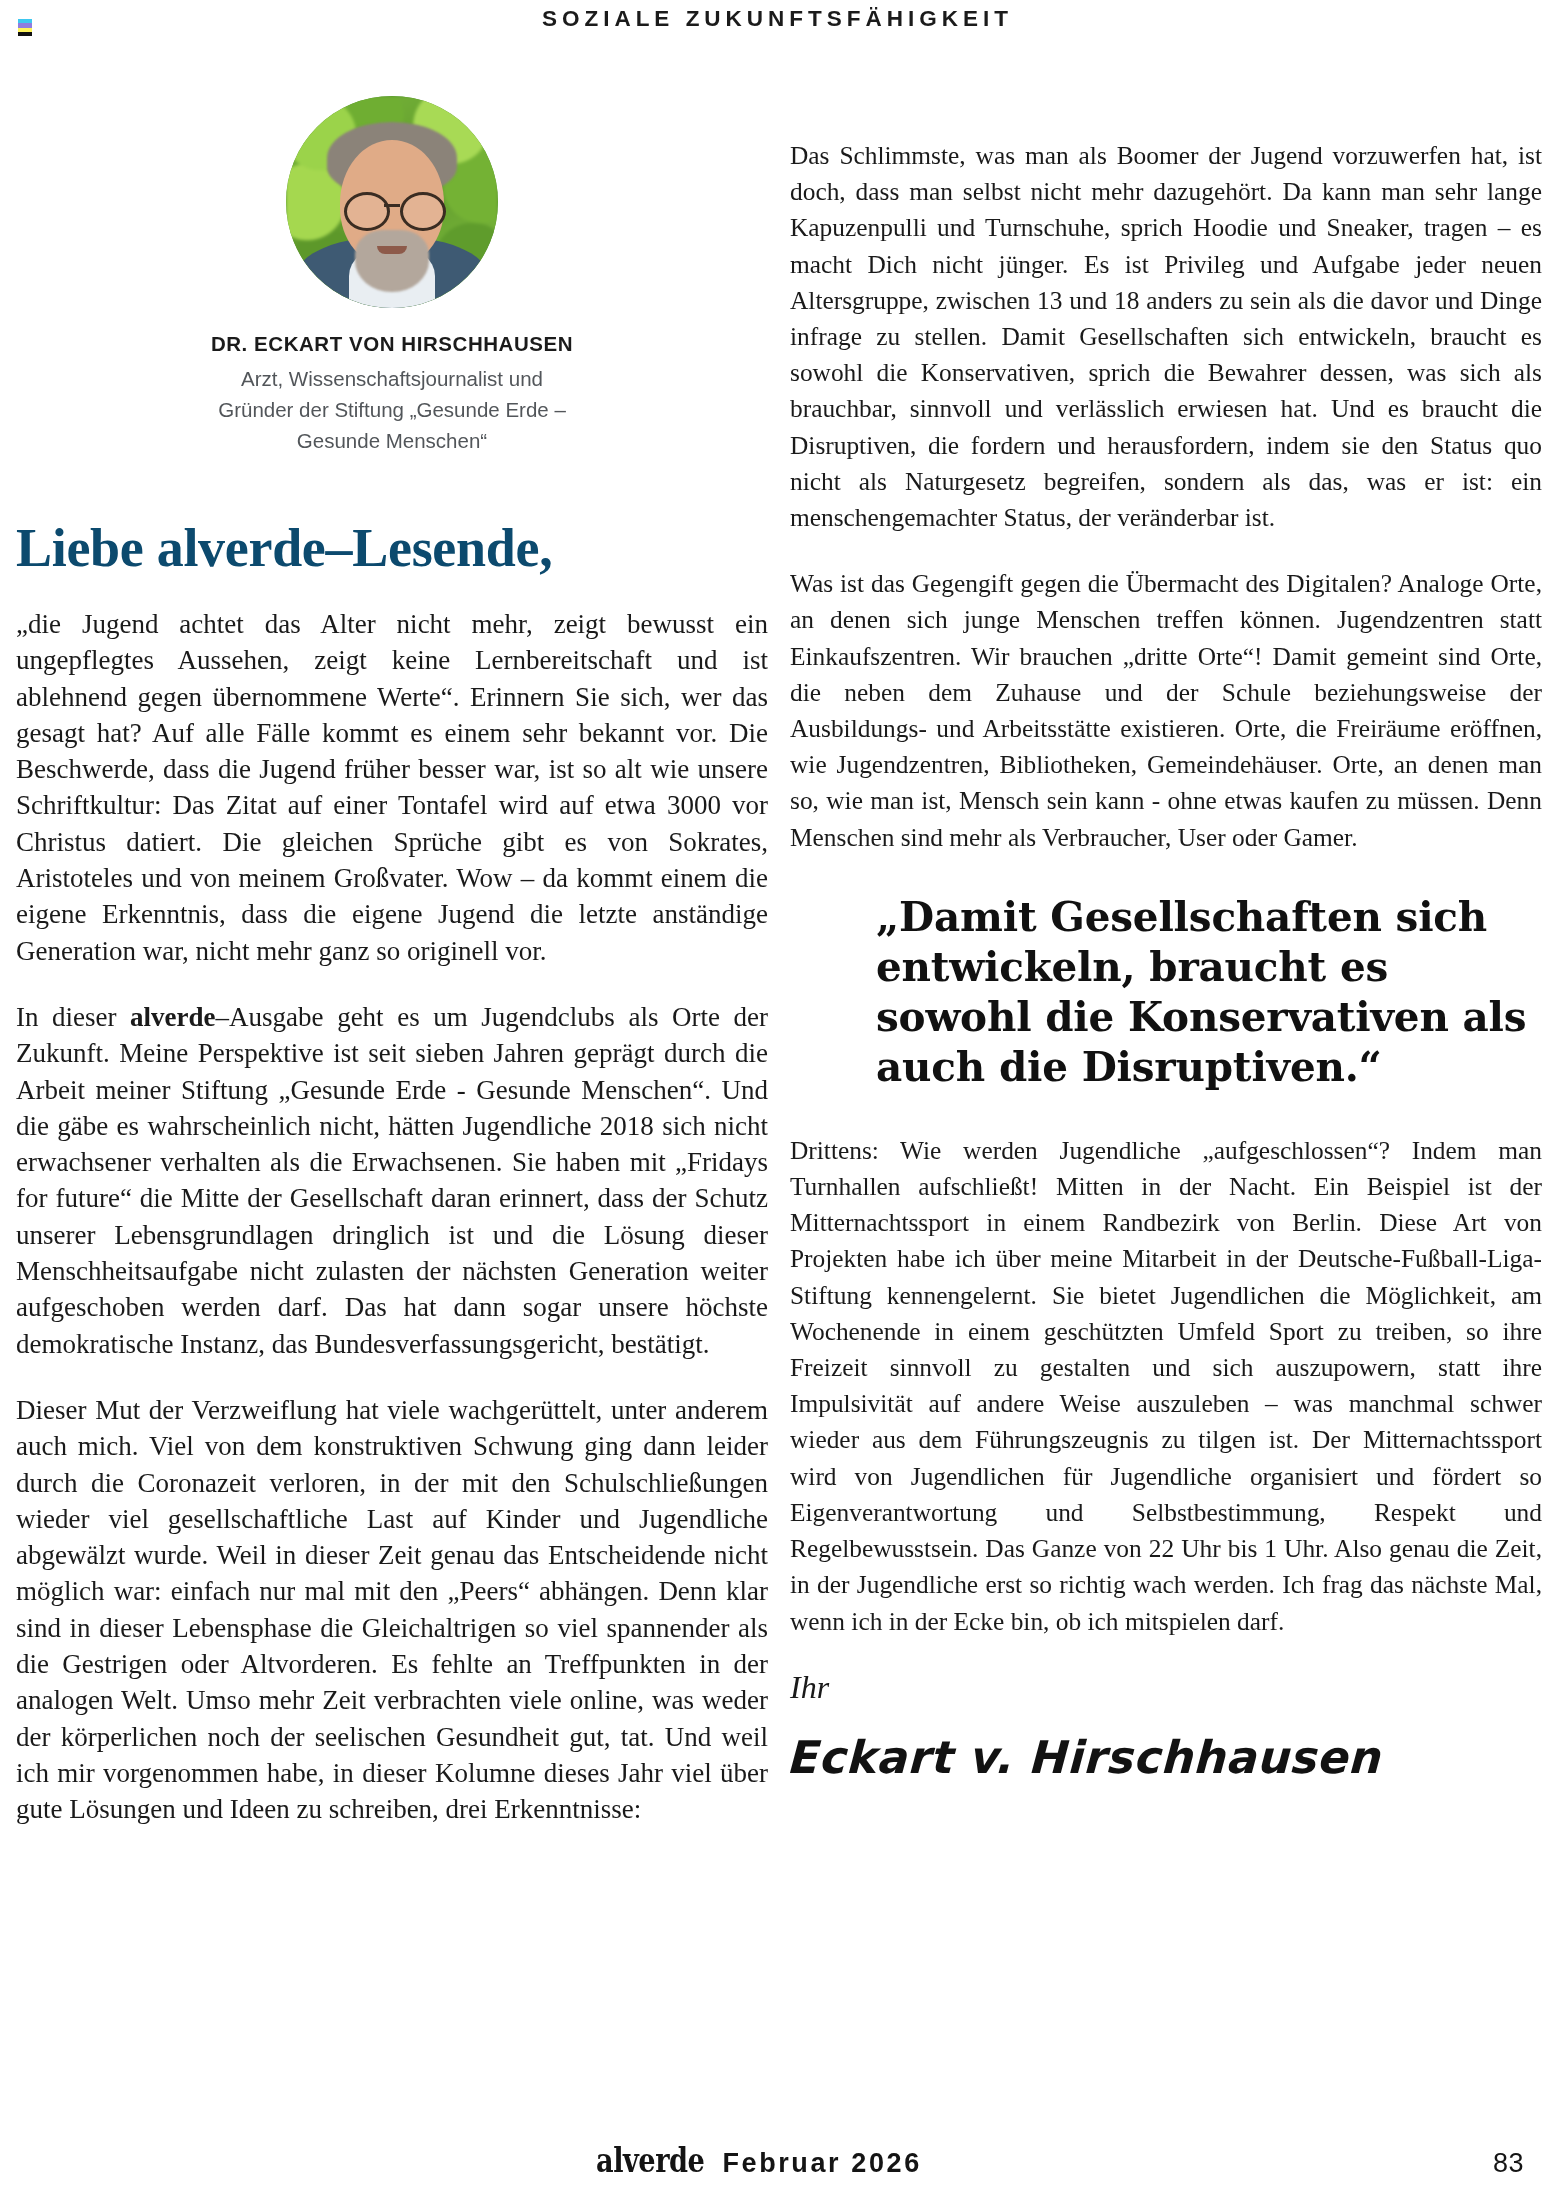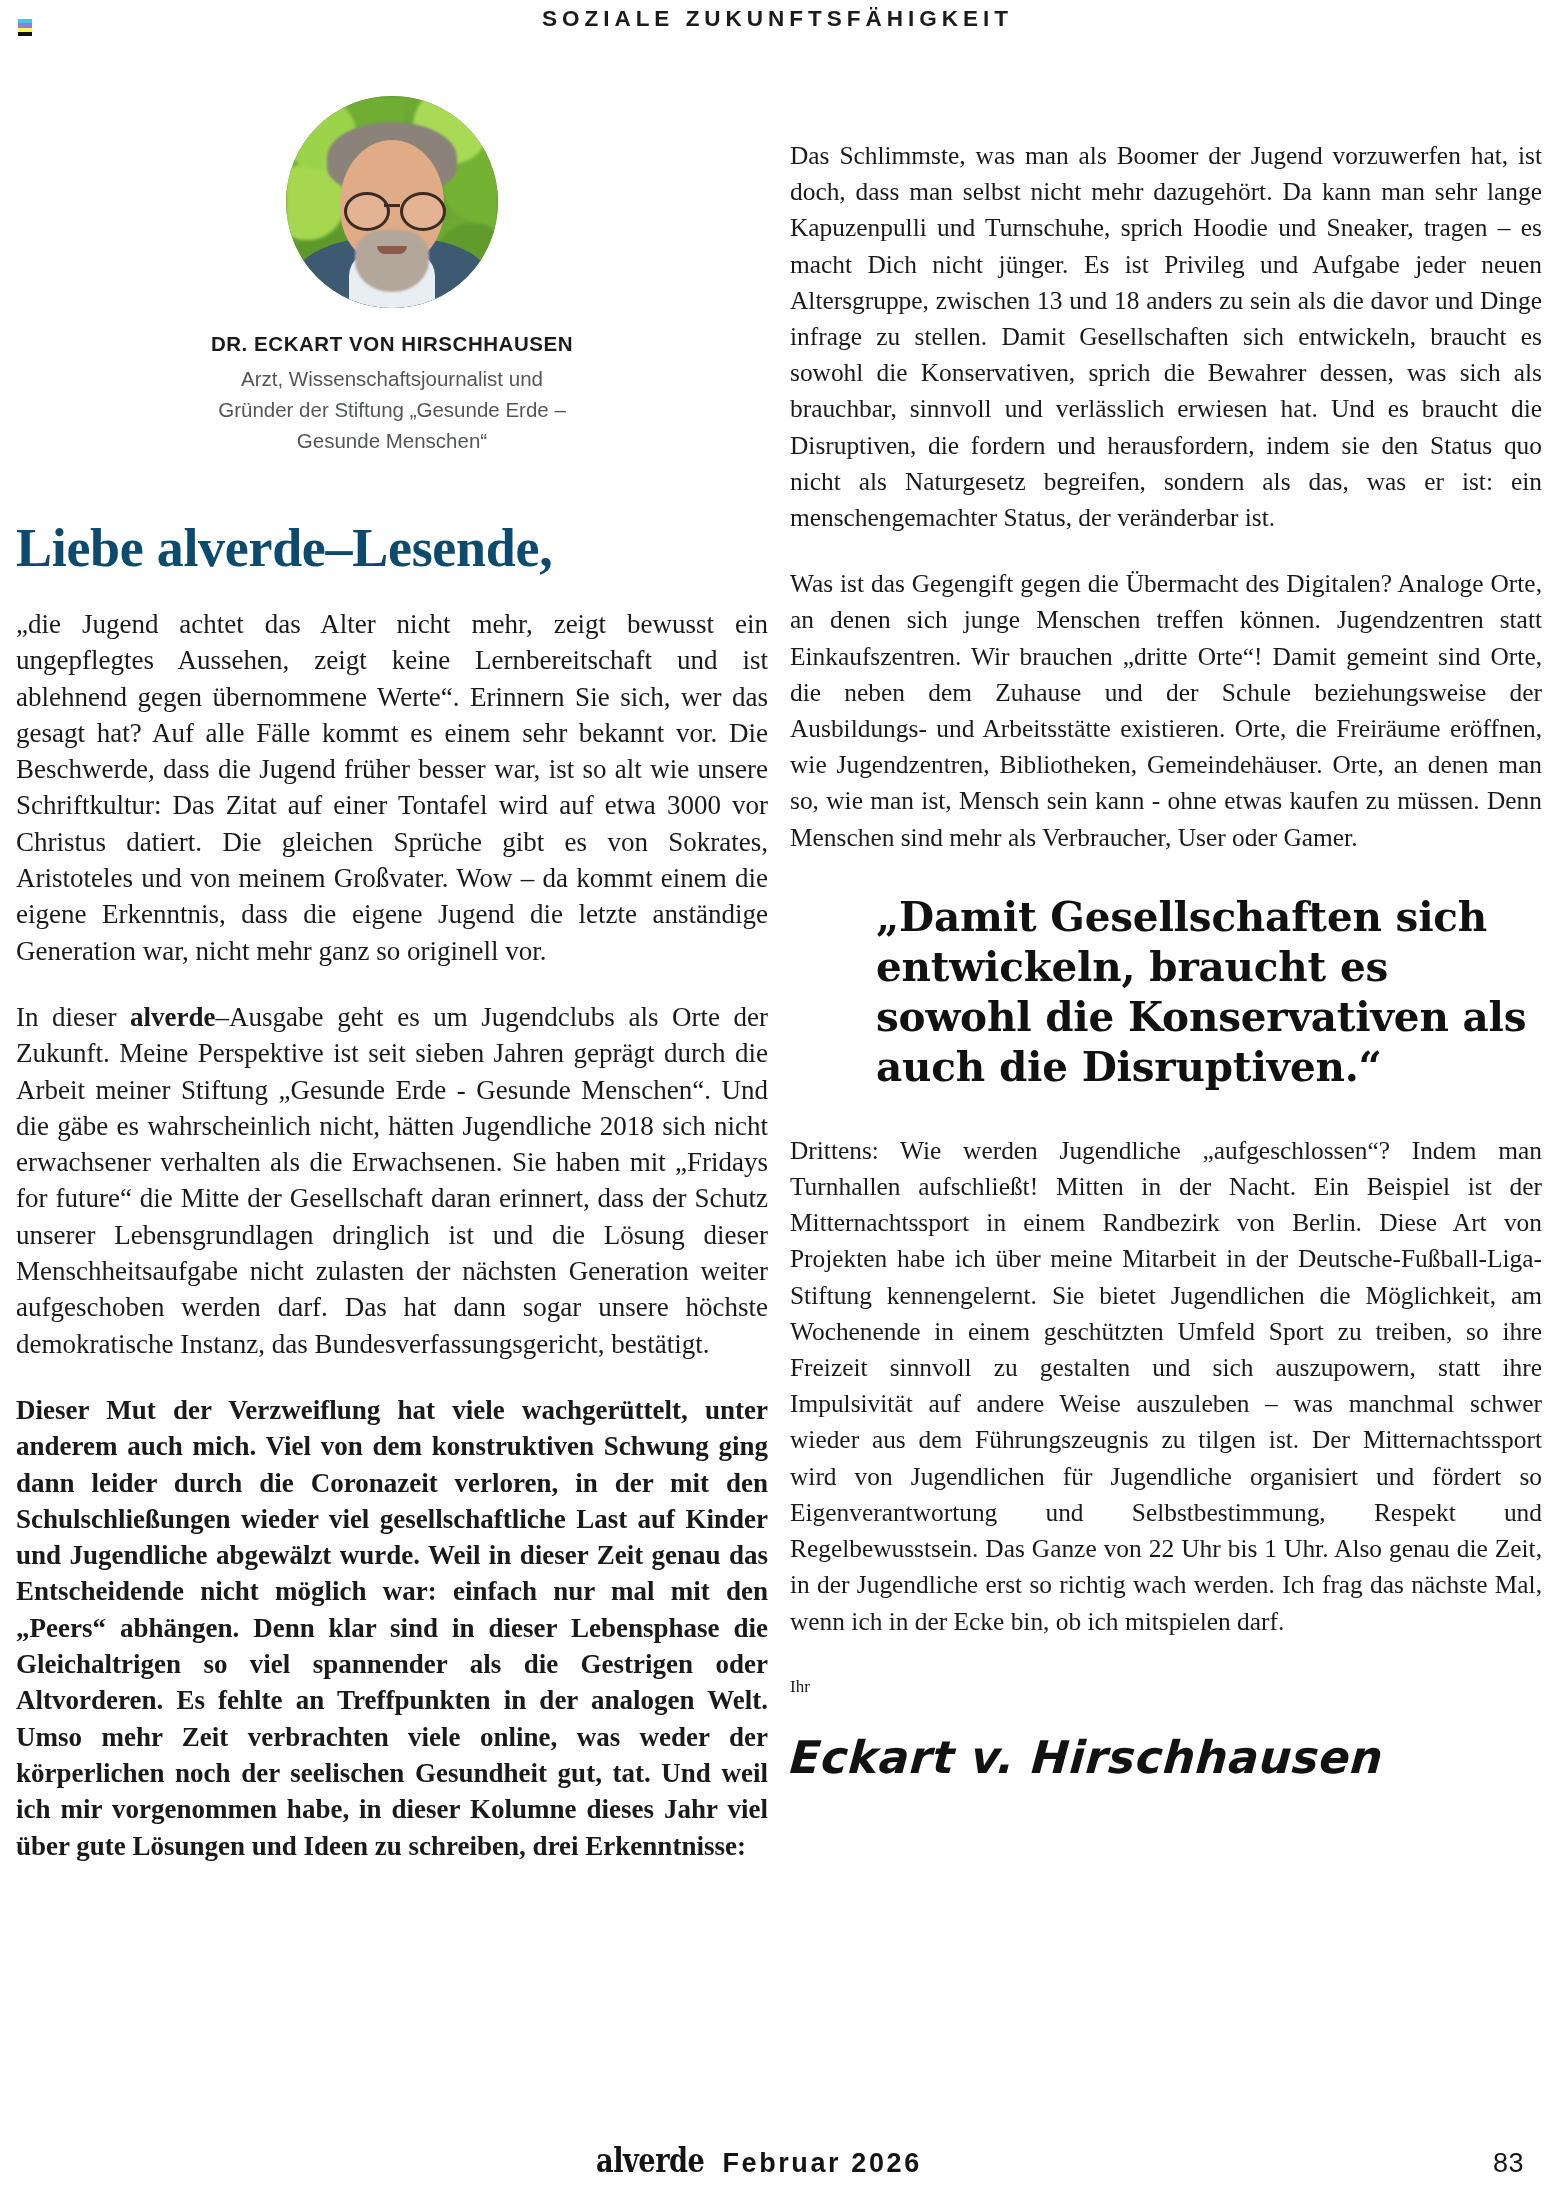--- a/index.html
+++ b/index.html
@@ -219,21 +219,21 @@
   
   .body-left p {
     margin: 16px 0 30px 0;
     font-size: 27px;
     line-height: 36.3px;
     text-align: justify;
     text-align-last: left;
     hyphens: manual;
     color: #1a1a1a;
   }
-  .body-left p:last-child { margin-bottom: 0; font-weight: bold; }
+  .body-left p:last-child { margin-bottom: 0; }
   .body-left b { font-weight: bold; }
 
   .body-right p {
     margin: 0 0 30px 0;
     font-size: 25.4px;
     line-height: 36.2px;
     text-align: justify;
     text-align-last: left;
     color: #1a1a1a;
   }
@@ -246,23 +246,24 @@
     font-weight: bold;
     font-size: 40.5px;
     line-height: 50px;
     letter-spacing: -0.2px;
     color: #111111;
   }
 
   
   .closing {
     margin: 0 0 26px 0;
-    font-size: 17px;
+    font-size: 32px;
     line-height: 36px;
     color: #1a1a1a;
+    font-style: italic;
   }
   .signature {
     font-family: "DejaVu Sans", "Liberation Sans", sans-serif;
     font-style: italic;
     font-weight: bold;
     font-size: 45px;
     letter-spacing: 0.6px;
     color: #121212;
     transform: skewX(-4deg);
     transform-origin: left center;

